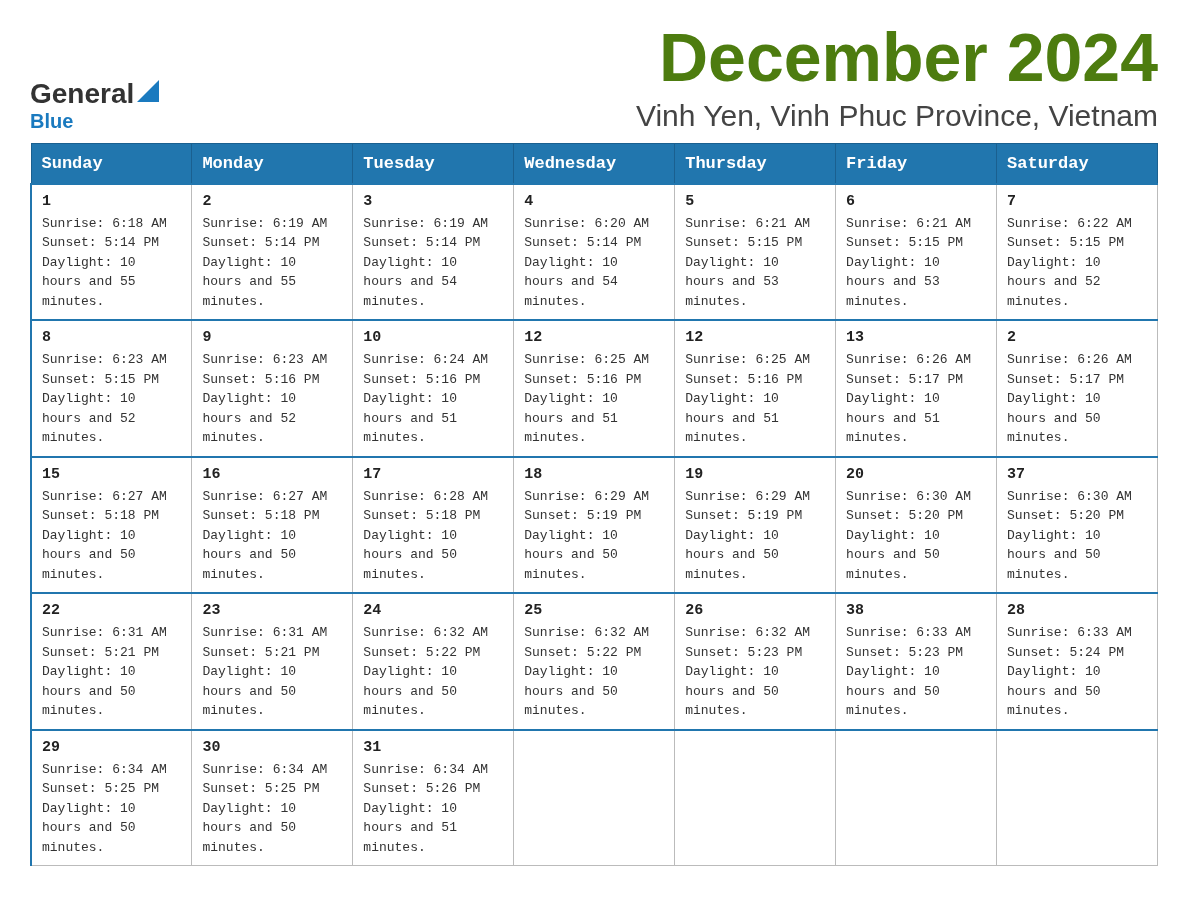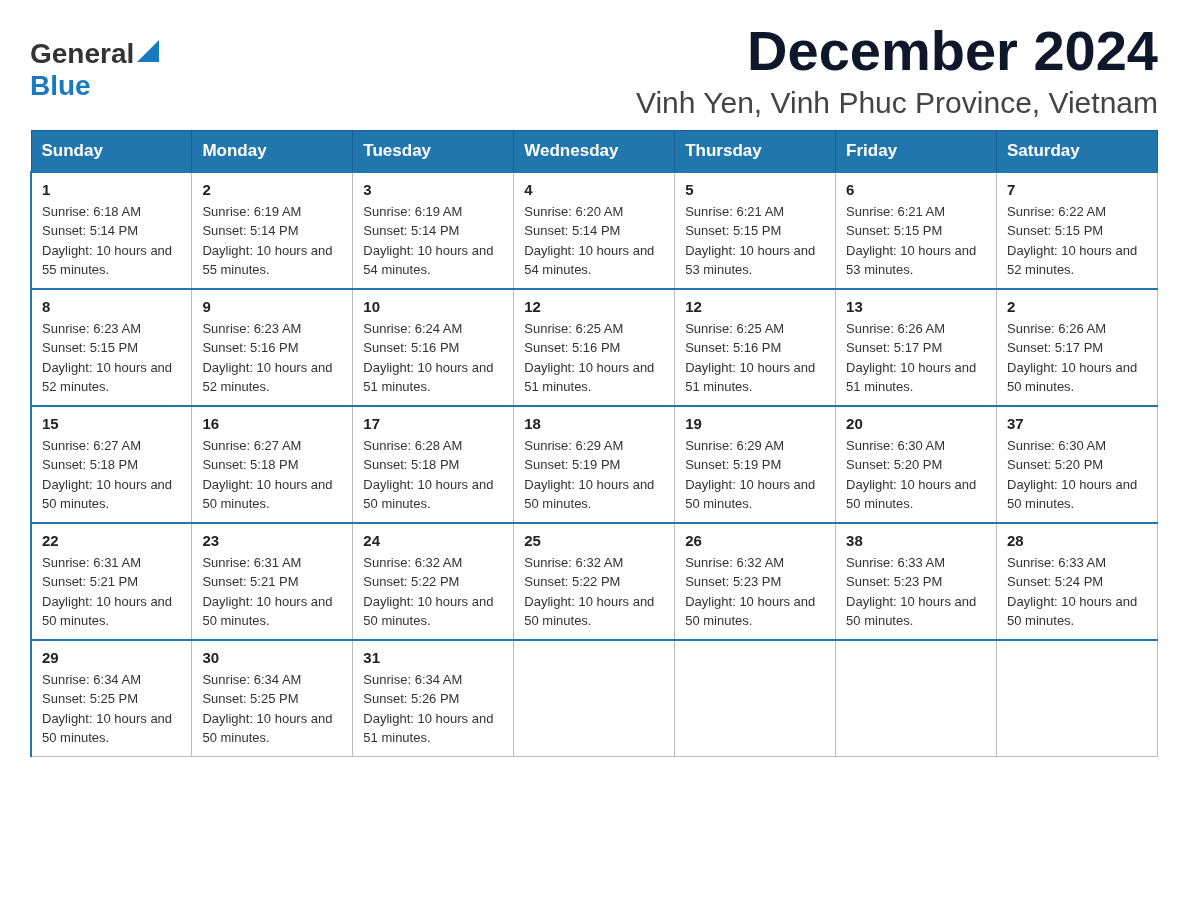--- a/index.html
+++ b/index.html
@@ -6,60 +6,61 @@
     body {
       font-family: Arial, sans-serif;
       background: #fff;
       width: 1188px;
       min-height: 918px;
       padding: 20px 30px;
     }
     .header {
       display: flex;
       justify-content: space-between;
-      align-items: center;
+      align-items: flex-end;
       margin-bottom: 10px;
     }
     .logo {
       display: flex;
       flex-direction: column;
       align-items: flex-start;
     }
     .logo-text {
       display: flex;
       align-items: center;
       font-size: 28px;
       font-weight: bold;
     }
     .logo-general {
       color: #333;
     }
     .logo-blue {
       color: #1a7abf;
-      font-size: 28px;
+      font-size: 20px;
       font-weight: bold;
     }
     .title-area {
       text-align: right;
     }
     .month-title {
-      font-size: 56px;
-      font-weight: bold;
-      color: #0f172a;
+      font-size: 68px;
+      font-weight: bold;
+      color: #4d7c0f;
       line-height: 1.1;
     }
     .location-title {
       font-size: 30px;
       color: #444;
       margin-top: 4px;
     }
     .calendar-table {
       width: 100%;
       border-collapse: collapse;
       margin-top: 5px;
+      font-family: Liberation Mono, monospace;
     }
     .calendar-table th {
       background-color: #2176ae;
       color: #fff;
       font-size: 17px;
       font-weight: bold;
       padding: 10px 10px;
       text-align: left;
       border: 1px solid #1a6090;
     }

